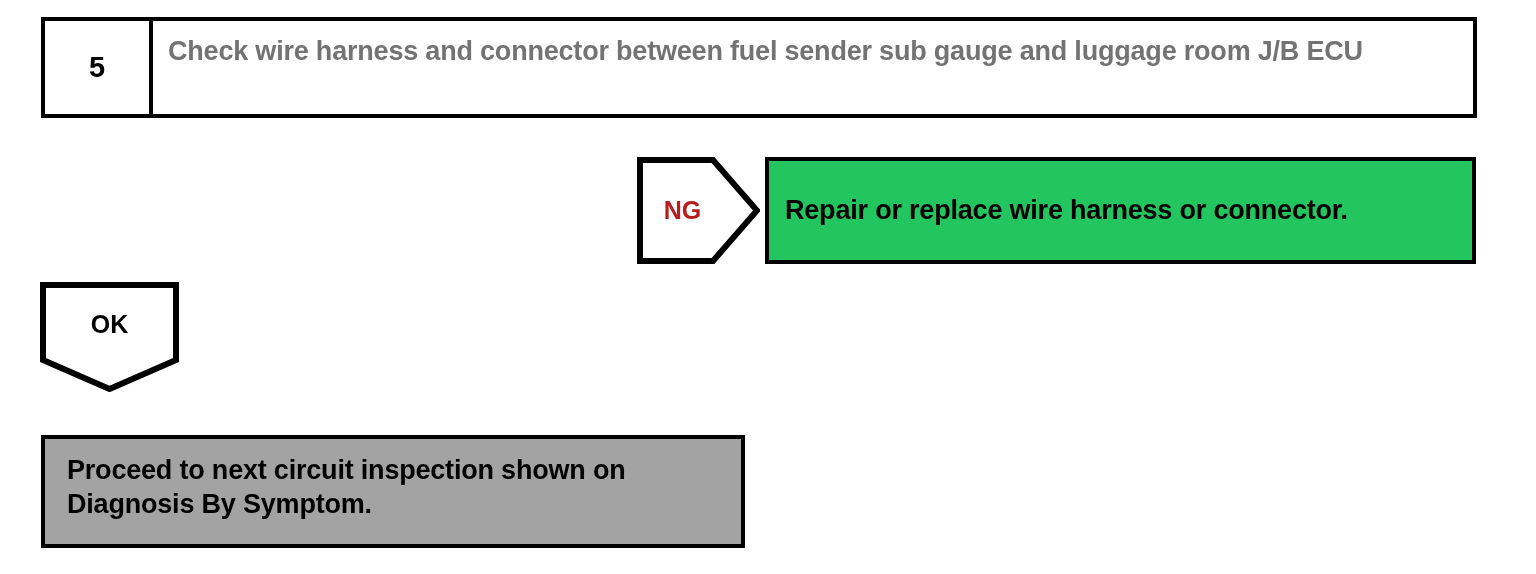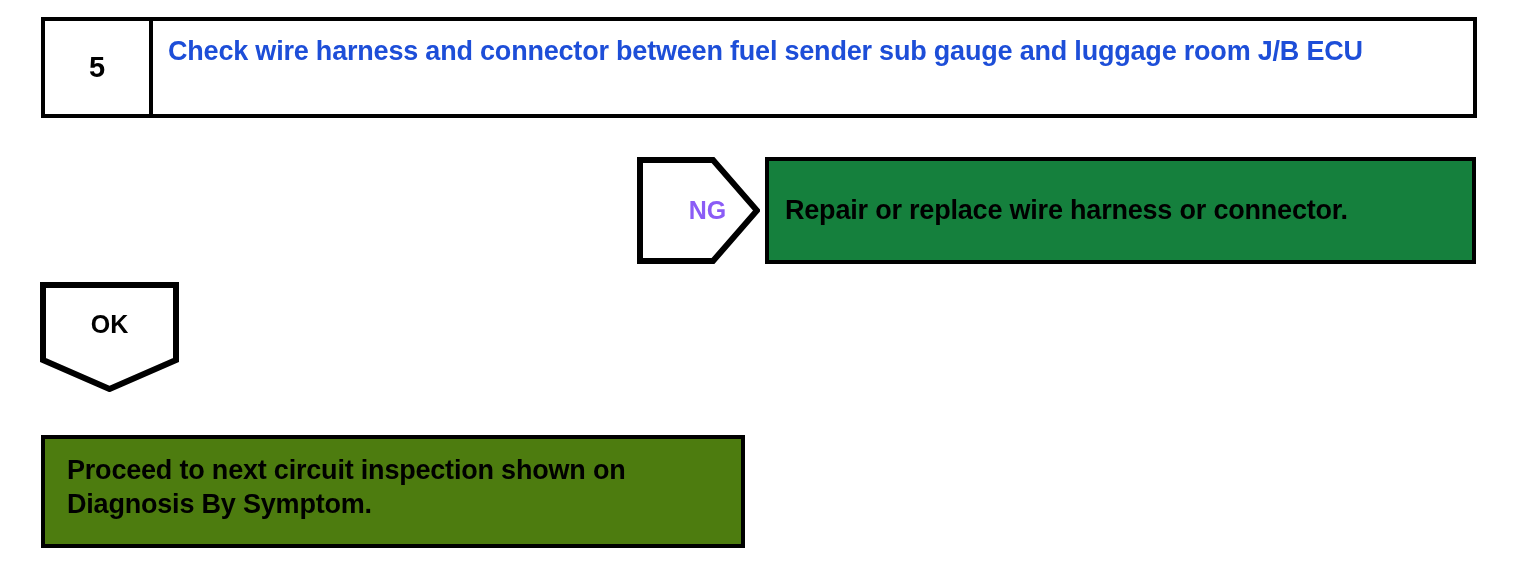--- a/index.html
+++ b/index.html
@@ -52,65 +52,65 @@
   .step-title-cell {
     flex: 1 1 auto;
     display: flex;
     align-items: flex-start;
     padding: 14px 10px 0 15px;
     box-sizing: border-box;
   }
   .step-title-text {
     font-size: 27px;
     font-weight: bold;
-    color: #1d4ed8;
+    color: #737373;
     line-height: 1.22;
     letter-spacing: -0.2px;
     max-width: 1290px;
   }
 
   
   .ng-arrow {
     position: absolute;
     left: 637px;
     top: 157px;
     width: 123px;
     height: 107px;
   }
   .ng-arrow svg {
     display: block;
     width: 123px;
     height: 107px;
   }
   .ng-label {
     position: absolute;
-    left: 662px;
+    left: 637px;
     top: 157px;
     width: 105px;
     height: 107px;
     display: flex;
     align-items: center;
     justify-content: center;
     font-size: 25px;
     font-weight: bold;
-    color: #8b5cf6;
+    color: #b91c1c;
     letter-spacing: 0px;
     padding-right: 14px;
     box-sizing: border-box;
   }
 
   .ng-result-box {
     position: absolute;
     left: 765px;
     top: 157px;
     width: 711px;
     height: 107px;
     border: 4px solid #000000;
     box-sizing: border-box;
-    background: #15803d;
+    background: #22c55e;
     display: flex;
     align-items: center;
   }
   .ng-result-text {
     font-size: 27px;
     font-weight: bold;
     color: #000000;
     line-height: 1.2;
     padding-left: 16px;
     letter-spacing: -0.2px;
@@ -148,21 +148,21 @@
 
   
   .outcome-box {
     position: absolute;
     left: 41px;
     top: 435px;
     width: 704px;
     height: 113px;
     border: 4px solid #000000;
     box-sizing: border-box;
-    background: #4d7c0f;
+    background: #a3a3a3;
     display: flex;
     align-items: flex-start;
   }
   .outcome-text {
     font-size: 27px;
     font-weight: bold;
     color: #000000;
     line-height: 1.26;
     padding: 14px 8px 0 22px;
     letter-spacing: -0.2px;

